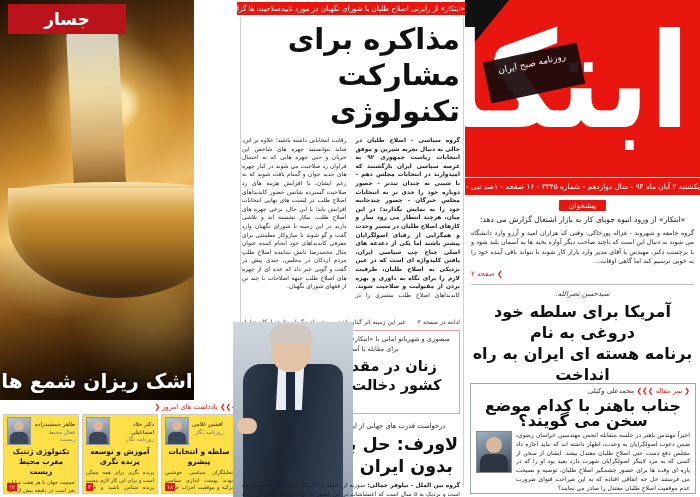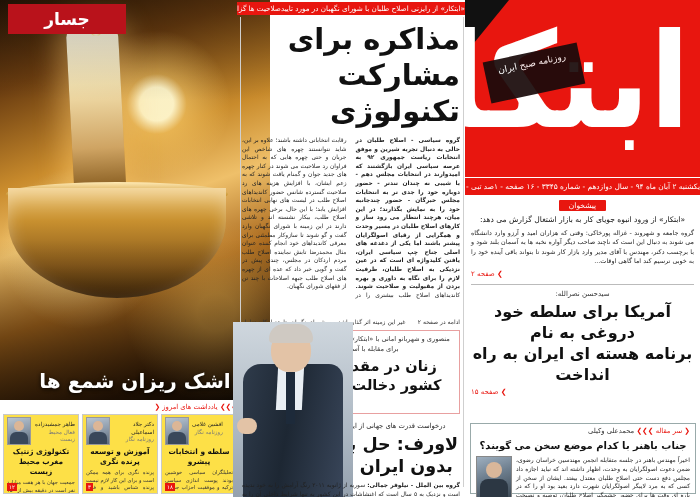--- a/index.html
+++ b/index.html
@@ -35,30 +35,30 @@
           margin:1px 0 4px 0;}
   .r-head{font-size:23px;line-height:27px;font-weight:bold;color:#111;
           text-align:center;letter-spacing:-0.5px;}
   .r-head .num{color:#e8160f;}
   .r-body{font-size:6.4px;line-height:9.4px;color:#222;text-align:justify;
           margin-top:4px;}
   .pageref{color:#e8160f;font-size:7px;line-height:10px;margin-top:2px;
            text-align:left;}
   .pageref .chev{font-weight:bold;}
   .hr-thin{border:0;border-top:1px solid #bbb;margin:5px 0 4px 0;}
-  .byline-c{font-size:7px;line-height:10px;color:#333;text-align:center;margin-bottom:2px;}
+  .byline-c{font-size:7px;line-height:10px;color:#333;text-align:center;margin-bottom:2px;font-style:italic;}
   .r-head2{font-size:16px;line-height:21px;font-weight:bold;color:#111;
            text-align:center;letter-spacing:-0.4px;}
 
   
-  .edit-box{position:absolute;right:4px;bottom:3px;width:226px;height:71px;
+  .edit-box{position:absolute;right:4px;bottom:3px;width:226px;height:111px;
             border:1px solid #9aa;box-sizing:border-box;padding:3px 5px;background:#fff;}
   .edit-top{font-size:6.8px;line-height:9px;color:#e8160f;text-align:right;}
   .edit-top .auth{color:#333;}
-  .edit-title{font-size:10px;line-height:15px;font-weight:bold;color:#111;
+  .edit-title{font-size:16px;line-height:15px;font-weight:bold;color:#111;
               text-align:center;margin:2px 0 3px 0;}
   .edit-flow{font-size:6px;line-height:8.8px;color:#222;text-align:justify;}
   .edit-photo{float:left;width:34px;height:40px;margin:0 4px 2px 0;
               background:linear-gradient(160deg,#9fb0c0 0%,#6d7e8e 45%,#3d4a56 100%);
               border:1px solid #888;position:relative;overflow:hidden;}
   .edit-photo:after{content:"";position:absolute;left:9px;top:5px;width:16px;height:16px;
                     border-radius:50%;background:#d9b79a;}
   .edit-photo:before{content:"";position:absolute;left:3px;top:22px;width:28px;height:20px;
                      border-radius:8px 8px 0 0;background:#2c3743;}
 
@@ -104,21 +104,21 @@
   .lav-tie{position:absolute;left:53px;top:50px;width:9px;height:52px;
            background:#1d2a3a;}
   .lav-head-o{position:absolute;left:38px;top:6px;width:40px;height:44px;
               border-radius:50% 50% 45% 45%;background:#e3c3a6;}
   .lav-hair{position:absolute;left:36px;top:2px;width:44px;height:19px;
             border-radius:22px 22px 6px 6px;background:#cfc9c2;}
   .lav-hand{position:absolute;left:4px;top:96px;width:20px;height:16px;
             border-radius:8px;background:#e3c3a6;}
 
   
-  .leftcol{position:absolute;left:0;top:0;width:230px;height:400px;overflow:hidden;padding-left:40px;}
+  .leftcol{position:absolute;left:0;top:0;width:194px;height:400px;overflow:hidden;}
   .photo{position:absolute;inset:0;
          background:
            radial-gradient(circle at 58% 26%, rgba(255,247,205,.95) 0 5%, rgba(255,210,110,.55) 9%, rgba(0,0,0,0) 22%),
            radial-gradient(circle at 30% 62%, rgba(255,230,160,.55) 0 6%, rgba(0,0,0,0) 26%),
            radial-gradient(circle at 80% 78%, rgba(255,198,90,.5) 0 5%, rgba(0,0,0,0) 24%),
            linear-gradient(160deg,#2a1606 0%,#6b3d10 18%,#c98b2c 38%,#efc06a 52%,#a9681d 68%,#3c1f07 88%,#180d03 100%);}
   .candle{position:absolute;left:70px;top:28px;width:52px;height:160px;
           background:linear-gradient(180deg,#fffbe8 0%,#f4e2b0 35%,#cfa463 75%,#8a5f22 100%);
           border-radius:8px 10px 4px 4px;transform:rotate(-3deg);
           box-shadow:0 0 26px 10px rgba(255,205,110,.45);}

